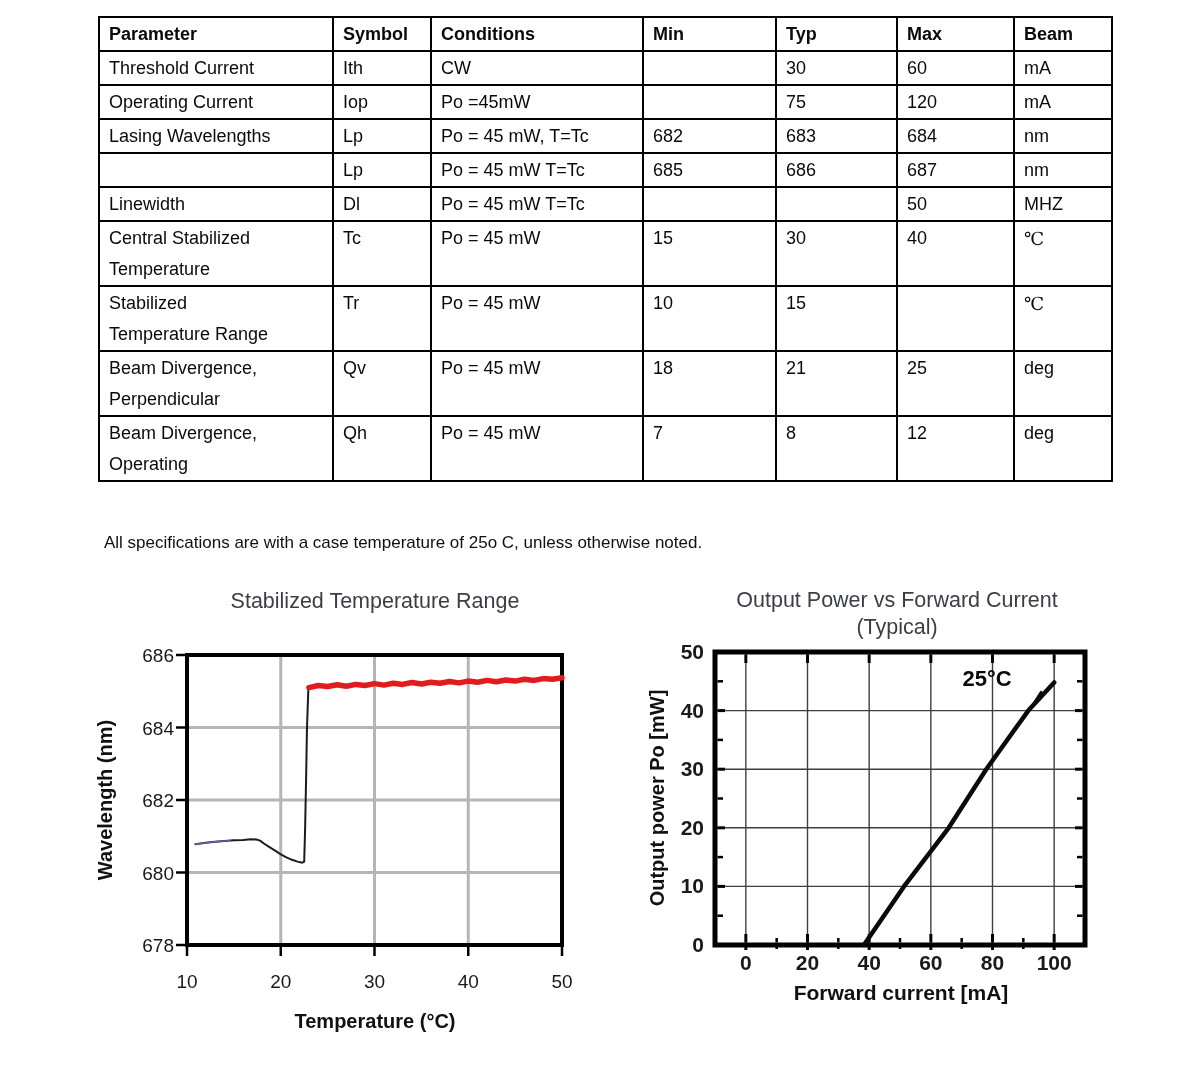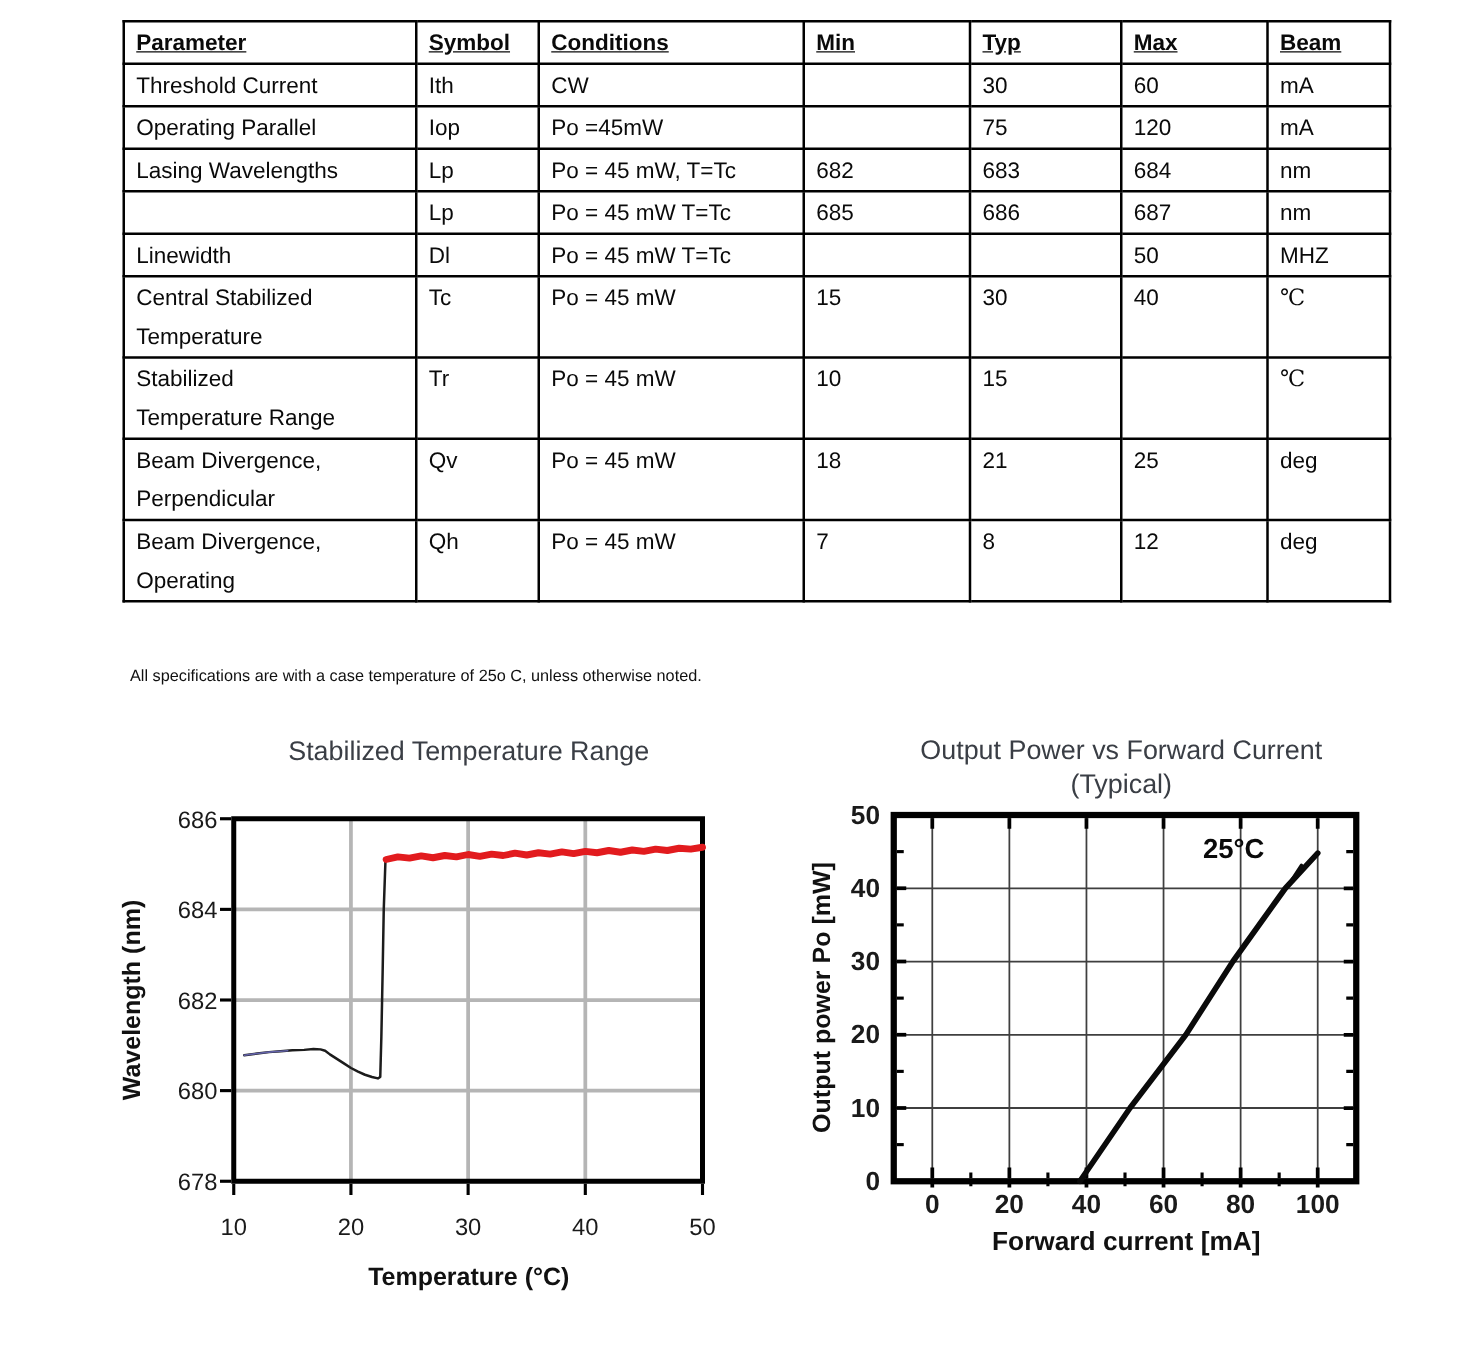--- a/index.html
+++ b/index.html
@@ -5,25 +5,25 @@
   html,body{margin:0;padding:0;background:#fff;}
   #page{position:relative;width:1186px;height:1080px;background:#ffffff;overflow:hidden;
         font-family:"Liberation Sans",sans-serif;}
   
   #spec-table{position:absolute;left:98px;top:16px;width:1013px;
               border-collapse:collapse;table-layout:fixed;}
   #spec-table th,#spec-table td{
       border:2px solid #000;vertical-align:top;text-align:left;
       padding:1px 6px 0 9px;font-size:18px;line-height:31px;color:#0a0a0a;
       white-space:nowrap;overflow:hidden;font-weight:400;}
-  #spec-table th{font-weight:700;text-decoration:underline;}
+  #spec-table th{font-weight:700;}
   tr.h1{height:32px;} tr.h2{height:64px;}
   td.num{text-align:center;padding-left:2px;padding-right:2px;}
   td.celsius{font-family:"DejaVu Serif",serif;font-size:15px;color:#2a2a2a;}
-  #note{position:absolute;left:104px;top:533px;font-size:13px;color:#101010;}
+  #note{position:absolute;left:104px;top:533px;font-size:17px;color:#101010;}
   
   #chart1{position:absolute;left:60px;top:580px;}
   #chart2{position:absolute;left:620px;top:578px;}
 </style>
 </head>
 <body>
 
 <div id="page">
 
   <table id="spec-table">
@@ -54,21 +54,21 @@
           </td>
           <td>Ith</td>
           <td>CW</td>
           <td class="num"></td>
           <td class="num">30</td>
           <td class="num">60</td>
           <td>mA</td>
         </tr>
         <tr class="h1">
           <td>
-            <div>Operating Parallel</div>
+            <div>Operating Current</div>
           </td>
           <td>Iop</td>
           <td>Po =45mW</td>
           <td class="num"></td>
           <td class="num">75</td>
           <td class="num">120</td>
           <td>mA</td>
         </tr>
         <tr class="h1">
           <td>

